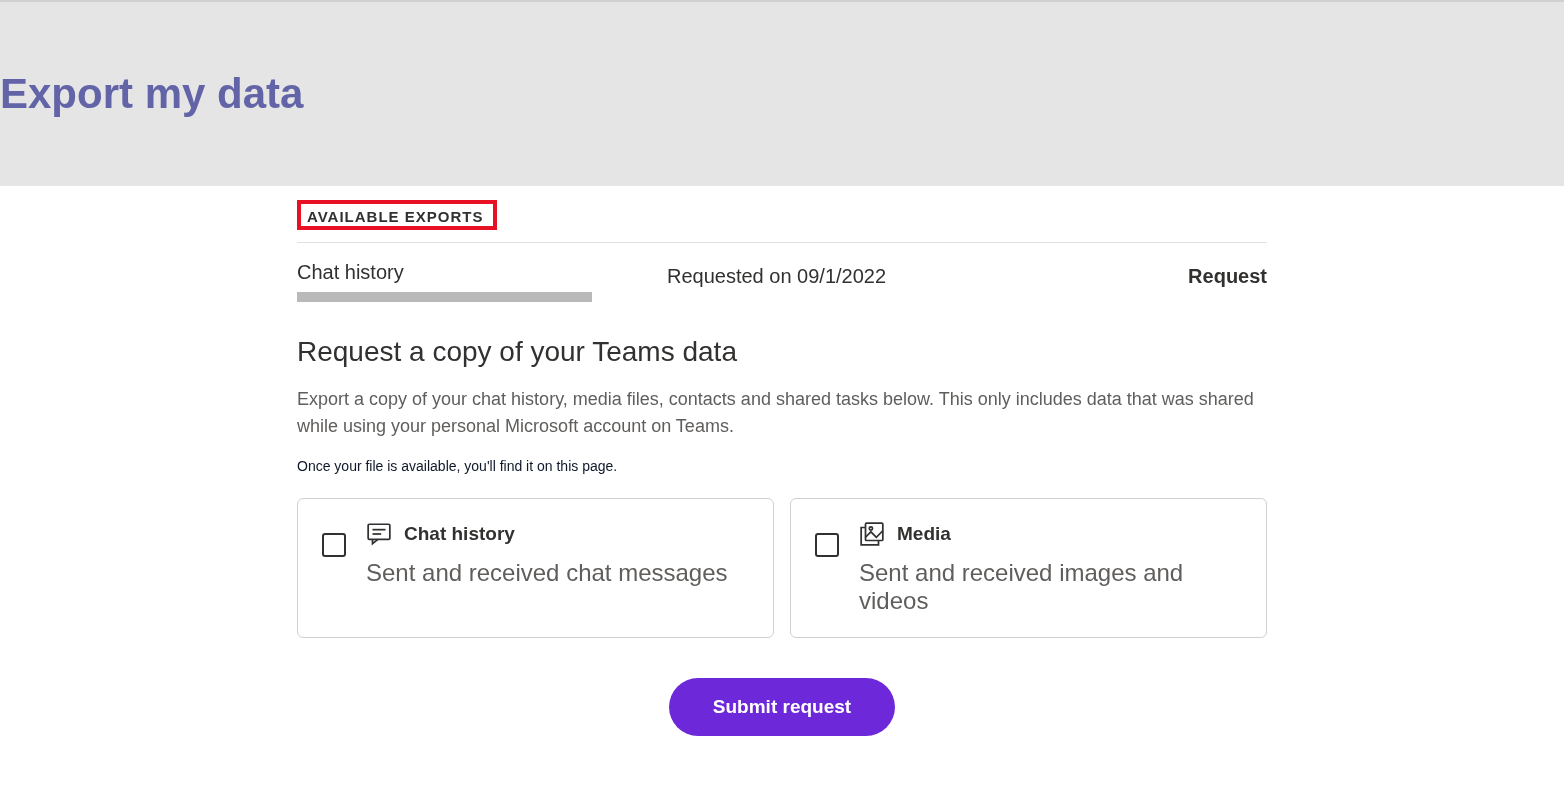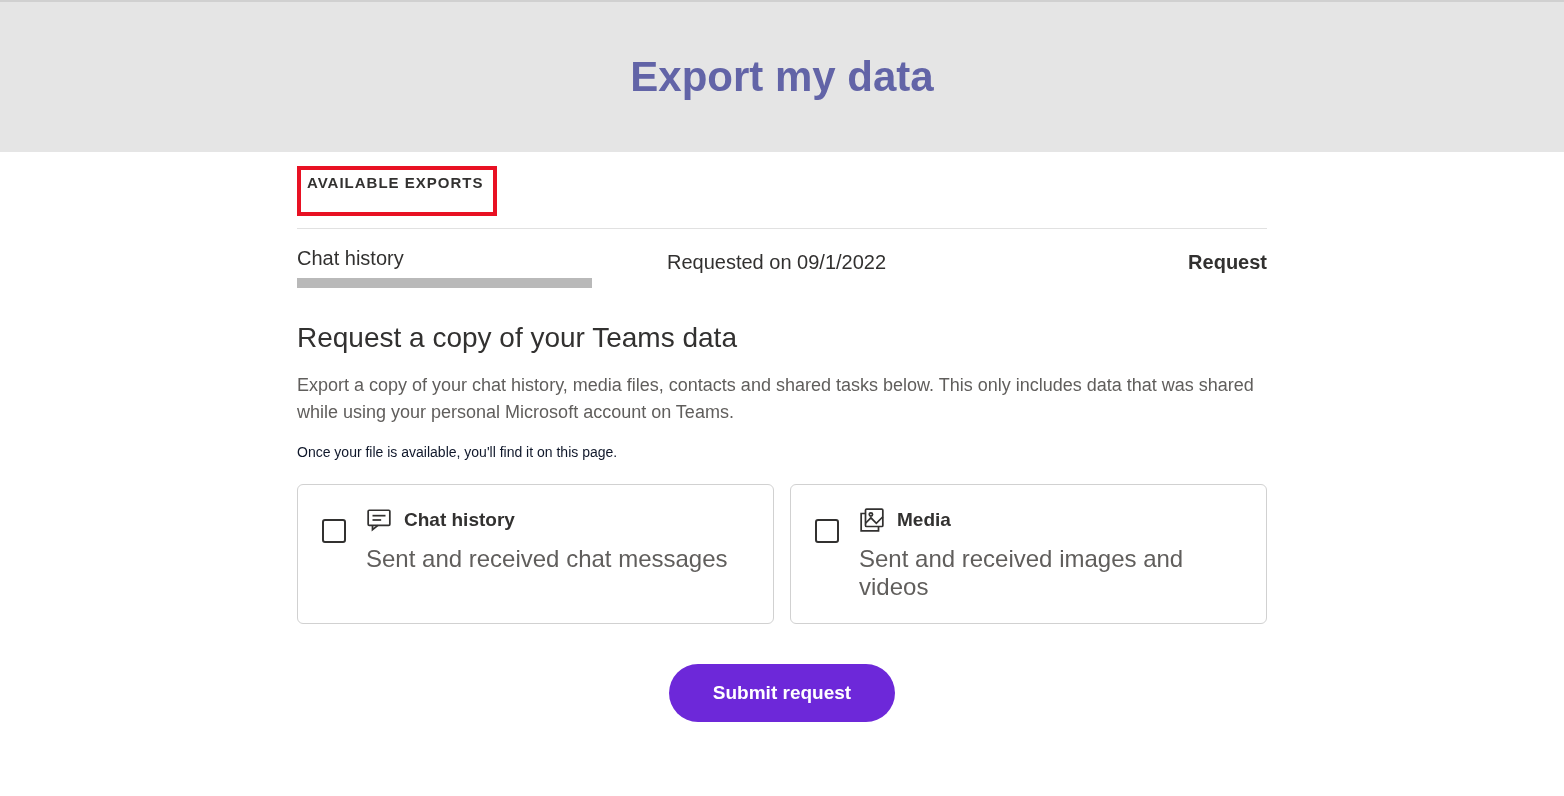--- a/index.html
+++ b/index.html
@@ -7,43 +7,42 @@
       padding: 0;
       box-sizing: border-box;
     }
     body {
       font-family: 'Segoe UI', -apple-system, BlinkMacSystemFont, sans-serif;
       background: #fff;
       color: #323130;
     }
     .header-banner {
       background: #e5e5e5;
-      padding: 51px 0;
-      text-align: center;
+      padding: 68px 0;
       border-top: 2px solid #d0d0d0;
     }
     .header-title {
       font-size: 42px;
       font-weight: 600;
       color: #6264a7;
     }
     .content {
       max-width: 990px;
       margin: 0 auto;
       padding: 0 10px;
     }
     .section-header-wrapper {
       margin-top: 14px;
       border-bottom: 1px solid #e1e1e1;
       padding-bottom: 12px;
     }
     .section-header-box {
       display: inline-block;
       border: 4px solid #e81123;
-      padding: 4px 10px 20px 6px;
+      padding: 4px 10px 0 6px;
     }
     .section-header-text {
       font-size: 15px;
       font-weight: 700;
       letter-spacing: 1px;
       color: #323130;
     }
     .export-row {
       display: flex;
       align-items: flex-start;

